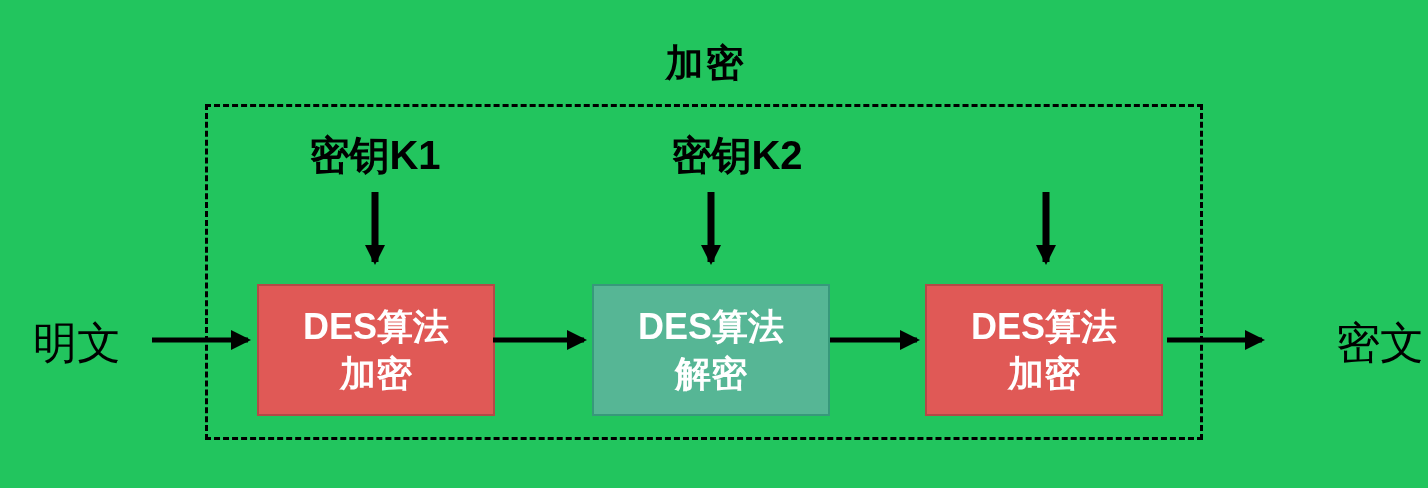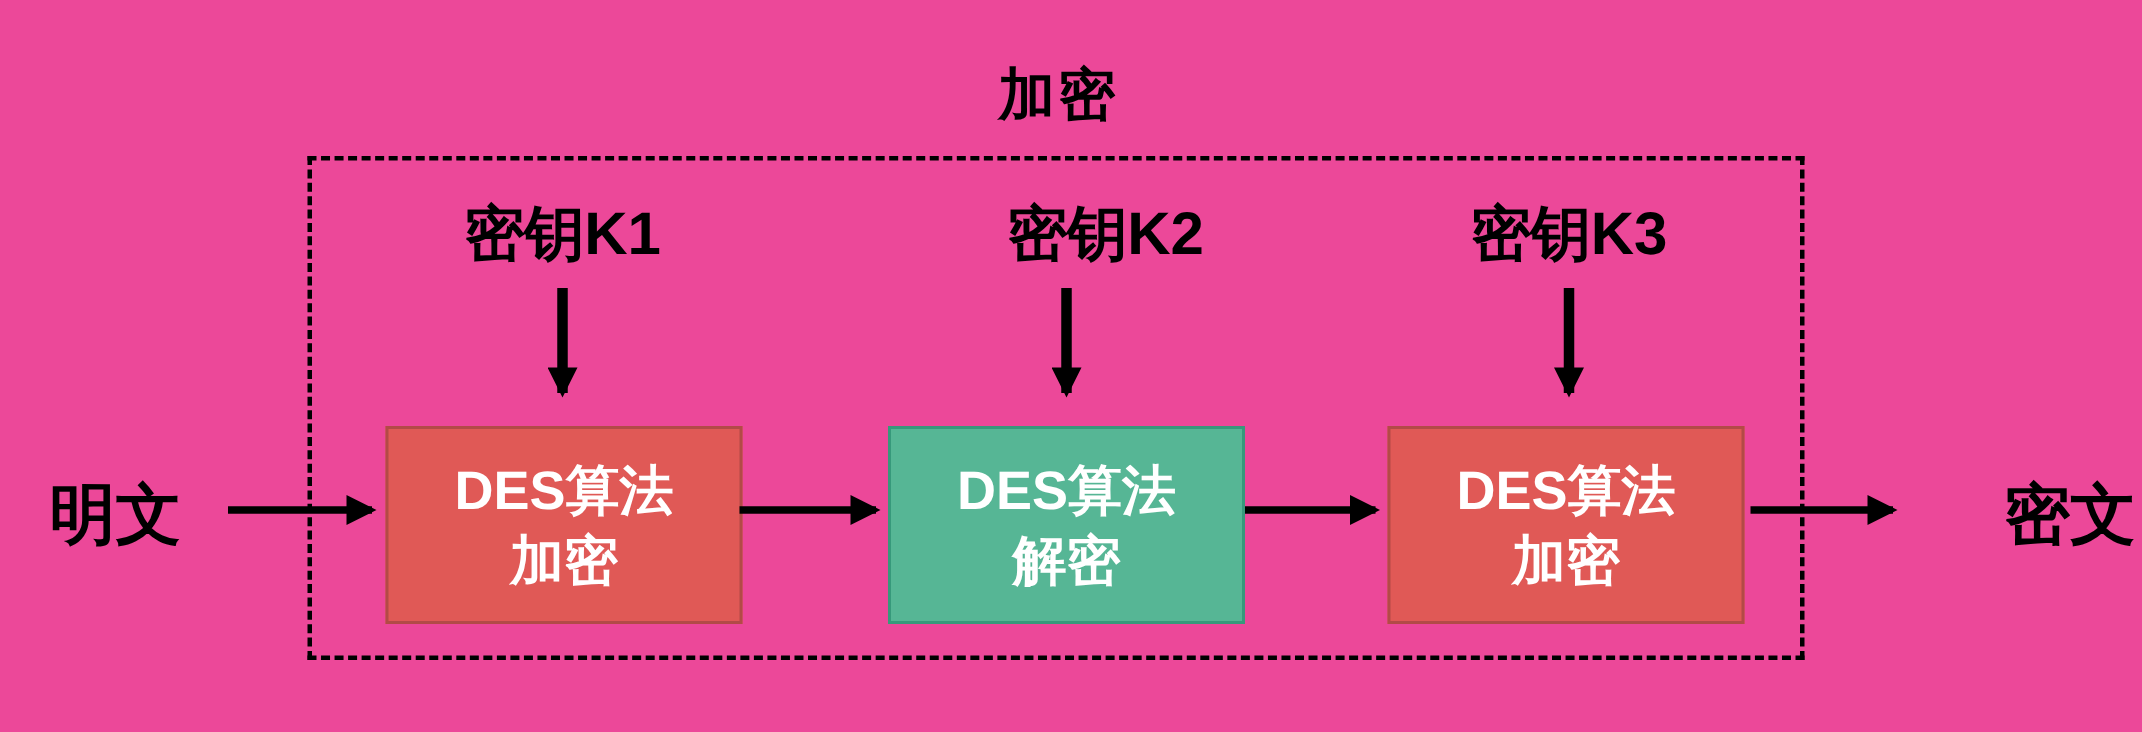--- a/index.html
+++ b/index.html
@@ -5,21 +5,21 @@
   html, body {
     margin: 0;
     padding: 0;
     background: #ffffff;
     font-family: "Liberation Sans", "DejaVu Sans", sans-serif;
   }
   .canvas {
     position: relative;
     width: 1428px;
     height: 488px;
-    background: #ec4899;
+    background: #22c55e;
     overflow: hidden;
   }
   .diagram-title {
     position: absolute;
     left: 205px;
     top: 38px;
     width: 1001px;
     text-align: center;
     font-size: 38px;
     font-weight: bold;
@@ -75,21 +75,21 @@
   }
   .stage-box.s1 { left: 257px; }
   .stage-box.s2 { left: 592px; }
   .stage-box.s3 { left: 925px; }
 
   .io-label {
     position: absolute;
     top: 314px;
     transform: translateX(-50%);
     font-size: 44px;
-    font-weight: bold;
+    font-weight: normal;
     color: #000000;
     white-space: nowrap;
   }
   .io-label.input { left: 77px; }
   .io-label.output { left: 1342px; margin-left: 38px; }
 
   .arrow-layer {
     position: absolute;
     left: 0;
     top: 0;
@@ -102,21 +102,20 @@
 <body>
 
 <div class="canvas">
 
   <div class="diagram-title">加密</div>
 
   <div class="dashed-region"></div>
 
   <div class="key-label k1">密钥K1</div>
   <div class="key-label k2">密钥K2</div>
-  <div class="key-label k3">密钥K3</div>
 
   <div class="stage-box s1 encrypt">
     <span>DES算法</span>
     <span>加密</span>
   </div>
   <div class="stage-box s2 decrypt">
     <span>DES算法</span>
     <span>解密</span>
   </div>
   <div class="stage-box s3 encrypt">

